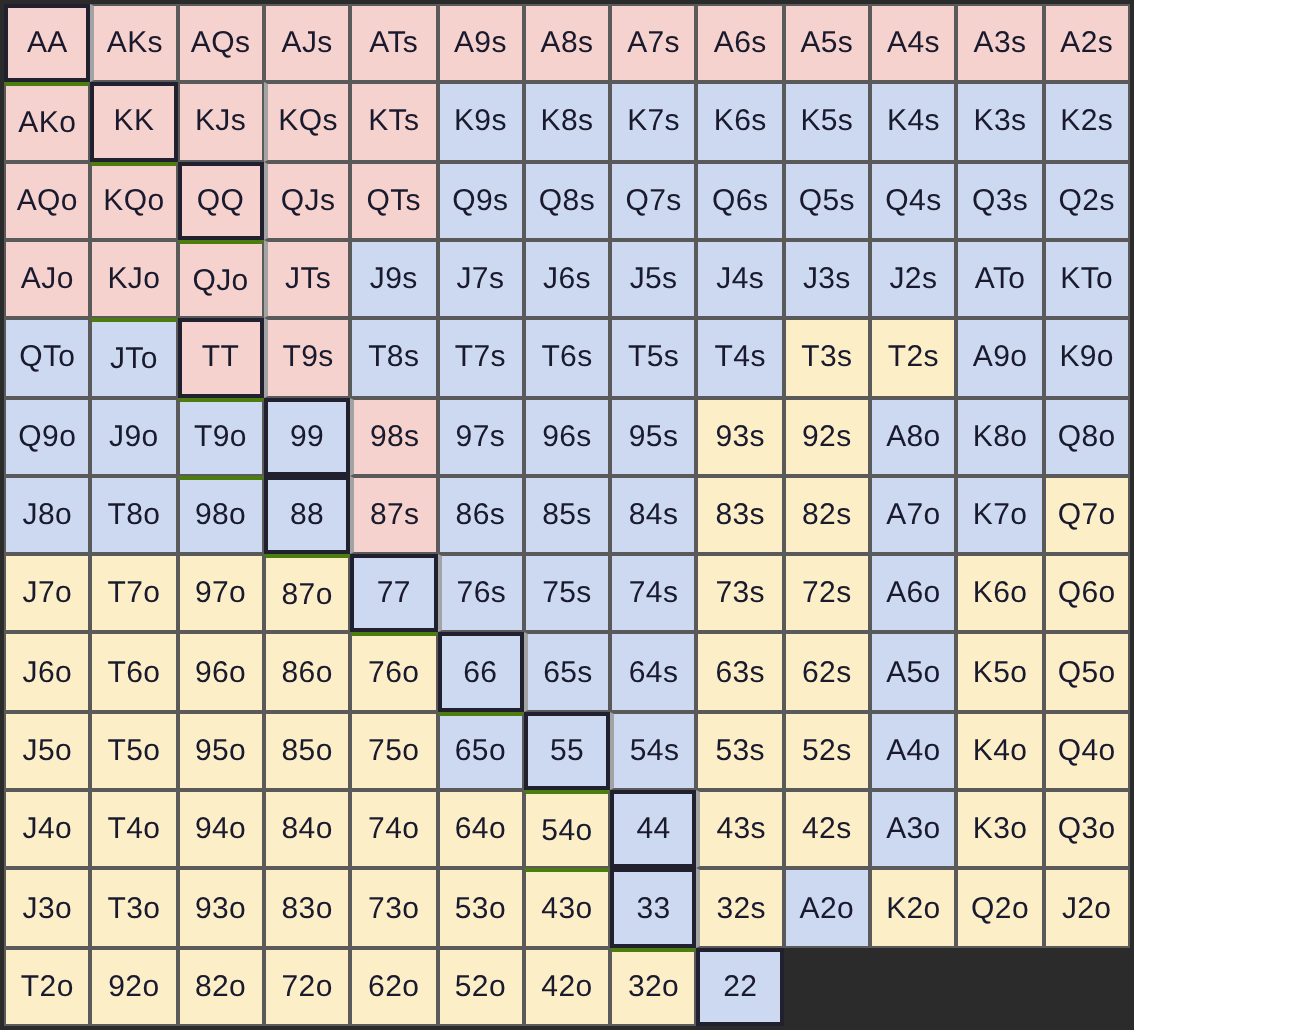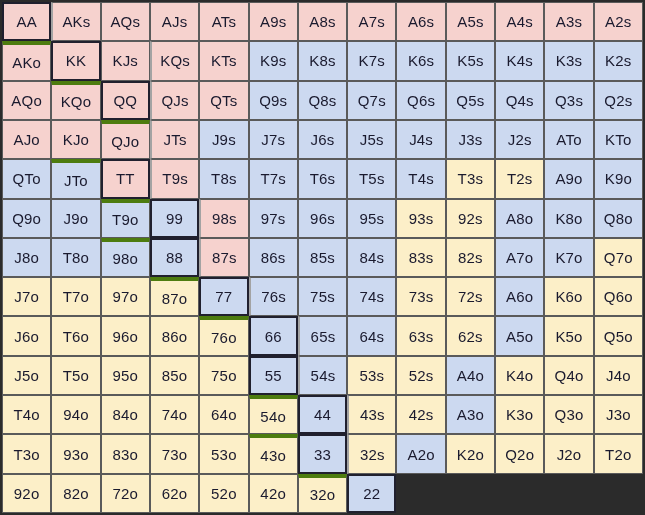--- a/index.html
+++ b/index.html
@@ -7,21 +7,21 @@
     padding: 0;
     background: #ffffff;
   }
   body {
     width: 645px;
     height: 515px;
     font-family: "Liberation Sans", sans-serif;
     overflow: hidden;
   }
   #range-matrix {
-    width: 645px;
+    width: 567px;
     height: 515px;
     box-sizing: border-box;
     display: grid;
     grid-template-columns: repeat(13, 1fr);
     grid-template-rows: repeat(13, 1fr);
     background: #2b2b2b;
     border: 2px solid #2b2b2b;
     gap: 0;
   }
   .cell {
@@ -43,21 +43,21 @@
   .cell.blue   { background: #ccd9f0; }
   .cell.yellow { background: #fcefc8; }
 
   
   .cell.pair {
     border: 2px solid #20202e;
     z-index: 3;
   }
   
   .cell.edge-left  { border-left: 2px solid #a3a3a3; z-index: 2; }
-  .cell.edge-top   { border-top: 4px solid #4d7c0f; z-index: 2; }
+  .cell.edge-top   { border-top: 2px solid #4d7c0f; z-index: 2; }
 </style>
 </head>
 <body>
 
 <div id="range-matrix">
     <div class="cell pink pair">AA</div>
     <div class="cell pink edge-left">AKs</div>
     <div class="cell pink">AQs</div>
     <div class="cell pink">AJs</div>
     <div class="cell pink">ATs</div>
@@ -171,20 +171,21 @@
     <div class="cell yellow">63s</div>
     <div class="cell yellow">62s</div>
     <div class="cell blue">A5o</div>
     <div class="cell yellow">K5o</div>
     <div class="cell yellow">Q5o</div>
     <div class="cell yellow">J5o</div>
     <div class="cell yellow">T5o</div>
     <div class="cell yellow">95o</div>
     <div class="cell yellow">85o</div>
     <div class="cell yellow">75o</div>
+    <div class="cell blue edge-top">65o</div>
     <div class="cell blue pair">55</div>
     <div class="cell blue edge-left">54s</div>
     <div class="cell yellow">53s</div>
     <div class="cell yellow">52s</div>
     <div class="cell blue">A4o</div>
     <div class="cell yellow">K4o</div>
     <div class="cell yellow">Q4o</div>
     <div class="cell yellow">J4o</div>
     <div class="cell yellow">T4o</div>
     <div class="cell yellow">94o</div>

